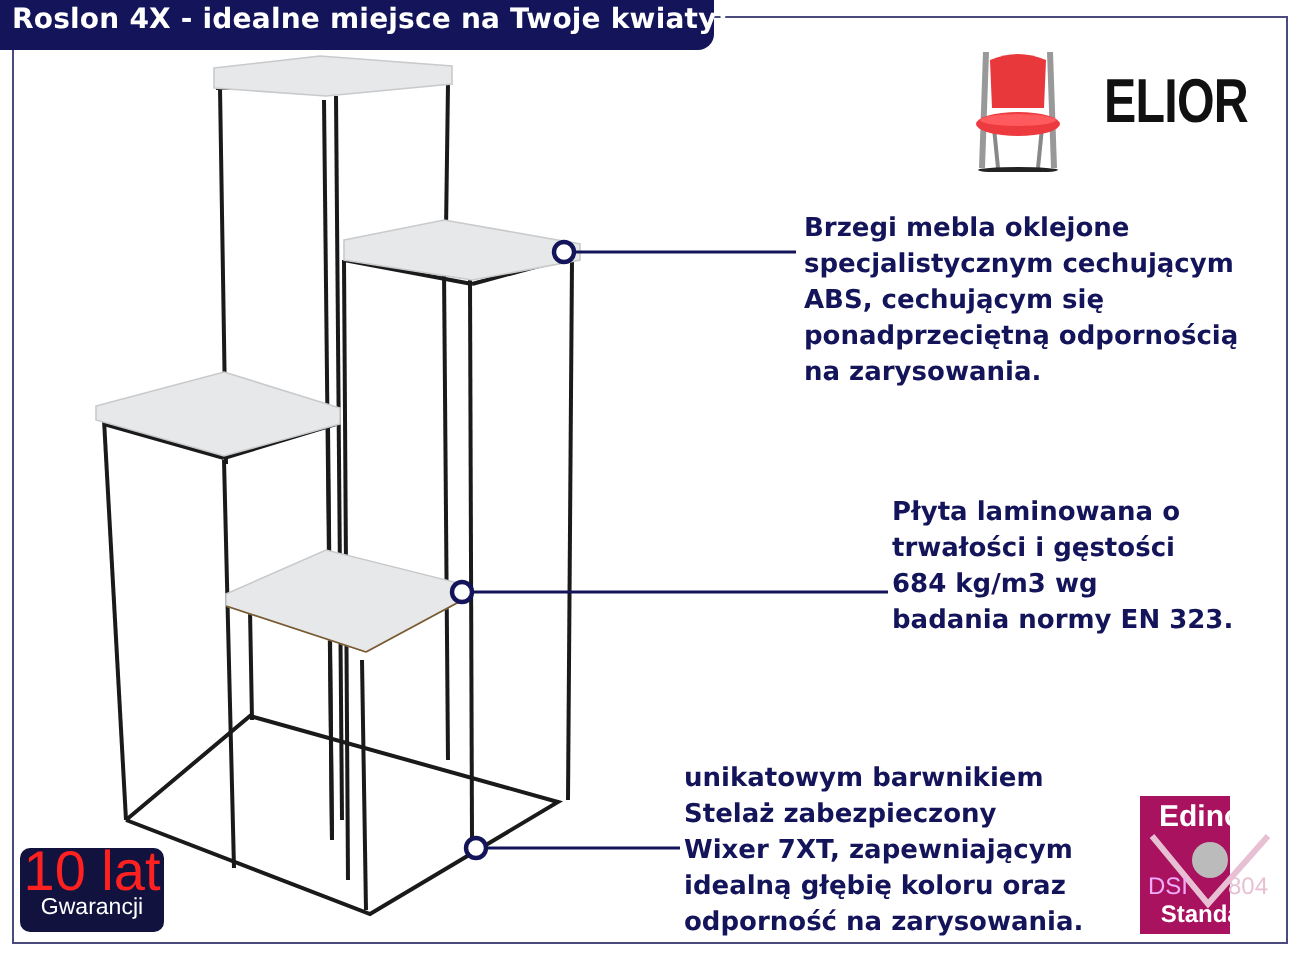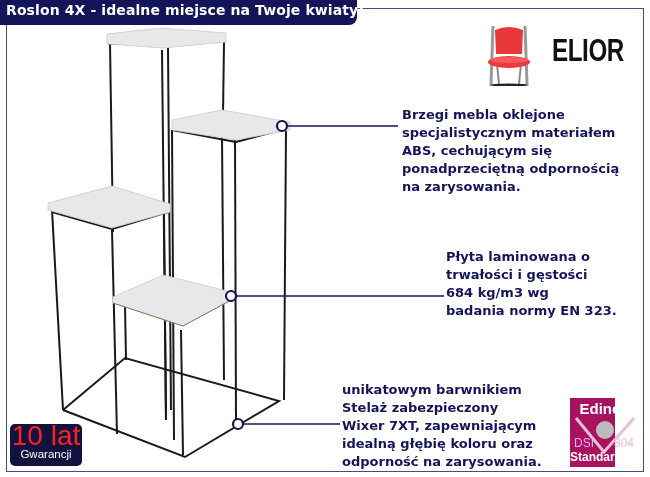--- a/index.html
+++ b/index.html
@@ -12,21 +12,21 @@
   .note1{left:402px;top:106px;}
   .note2{left:446px;top:248px;}
   .note3{left:342px;top:381px;}
   .warranty{position:absolute;left:10px;top:424px;width:72px;height:42px;background:#12123e;border-radius:5px;text-align:center;}
   .warranty .big{display:block;color:#ff2020;font-family:"Liberation Sans",sans-serif;font-size:28px;line-height:22px;margin-top:1px;}
   .warranty .small{display:block;color:#fff;font-family:"Liberation Sans",sans-serif;font-size:11.5px;line-height:14px;}
   .edinos{position:absolute;left:570px;top:398px;width:45px;height:69px;background:#a8125e;}
   .edinos .t1{position:absolute;left:0;top:2px;width:69px;text-align:center;color:#fff;font-family:"Liberation Sans",sans-serif;font-weight:bold;font-size:15px;}
   .edinos .dsi{position:absolute;left:4px;top:38px;color:#f0abfc;font-family:"Liberation Sans",sans-serif;font-size:12px;}
   .edinos .num{position:absolute;left:44px;top:38px;color:#e8c0d4;font-family:"Liberation Sans",sans-serif;font-size:12px;}
-  .edinos .t2{position:absolute;left:0;top:52px;width:69px;text-align:left;color:#fff;font-family:"Liberation Sans",sans-serif;font-weight:bold;font-size:12px;}
+  .edinos .t2{position:absolute;left:0;top:52px;width:69px;text-align:right;color:#fff;font-family:"Liberation Sans",sans-serif;font-weight:bold;font-size:12px;}
   svg{position:absolute;left:0;top:0;}
 </style>
 </head>
 <body>
 
 <div class="frame"></div>
 
 <div class="title-tab">Roslon 4X - idealne miejsce na Twoje kwiaty!</div>
 
 <svg width="650" height="477">
@@ -88,21 +88,21 @@
     <path d="M10,6 Q24,0 38,6 L37,30 L11,30 Z" fill="#e8383c"></path>
     <ellipse cx="24" cy="38" rx="21" ry="6" fill="#ec3a3e"></ellipse>
     <ellipse cx="24" cy="36" rx="19" ry="3" fill="#ff5a5e"></ellipse>
     <ellipse cx="24" cy="61" rx="20" ry="1.5" fill="#222"></ellipse>
   </svg>
 </div>
 <div class="logo-text">ELIOR</div>
 
 <div class="note note1">
   <div>Brzegi mebla oklejone</div>
-  <div>specjalistycznym materiałem</div>
+  <div>specjalistycznym cechującym</div>
   <div>ABS, cechującym się</div>
   <div>ponadprzeciętną odpornością</div>
   <div>na zarysowania.</div>
 </div>
 <div class="note note2">
   <div>Płyta laminowana o</div>
   <div>trwałości i gęstości</div>
   <div>684 kg/m3 wg</div>
   <div>badania normy EN 323.</div>
 </div>

